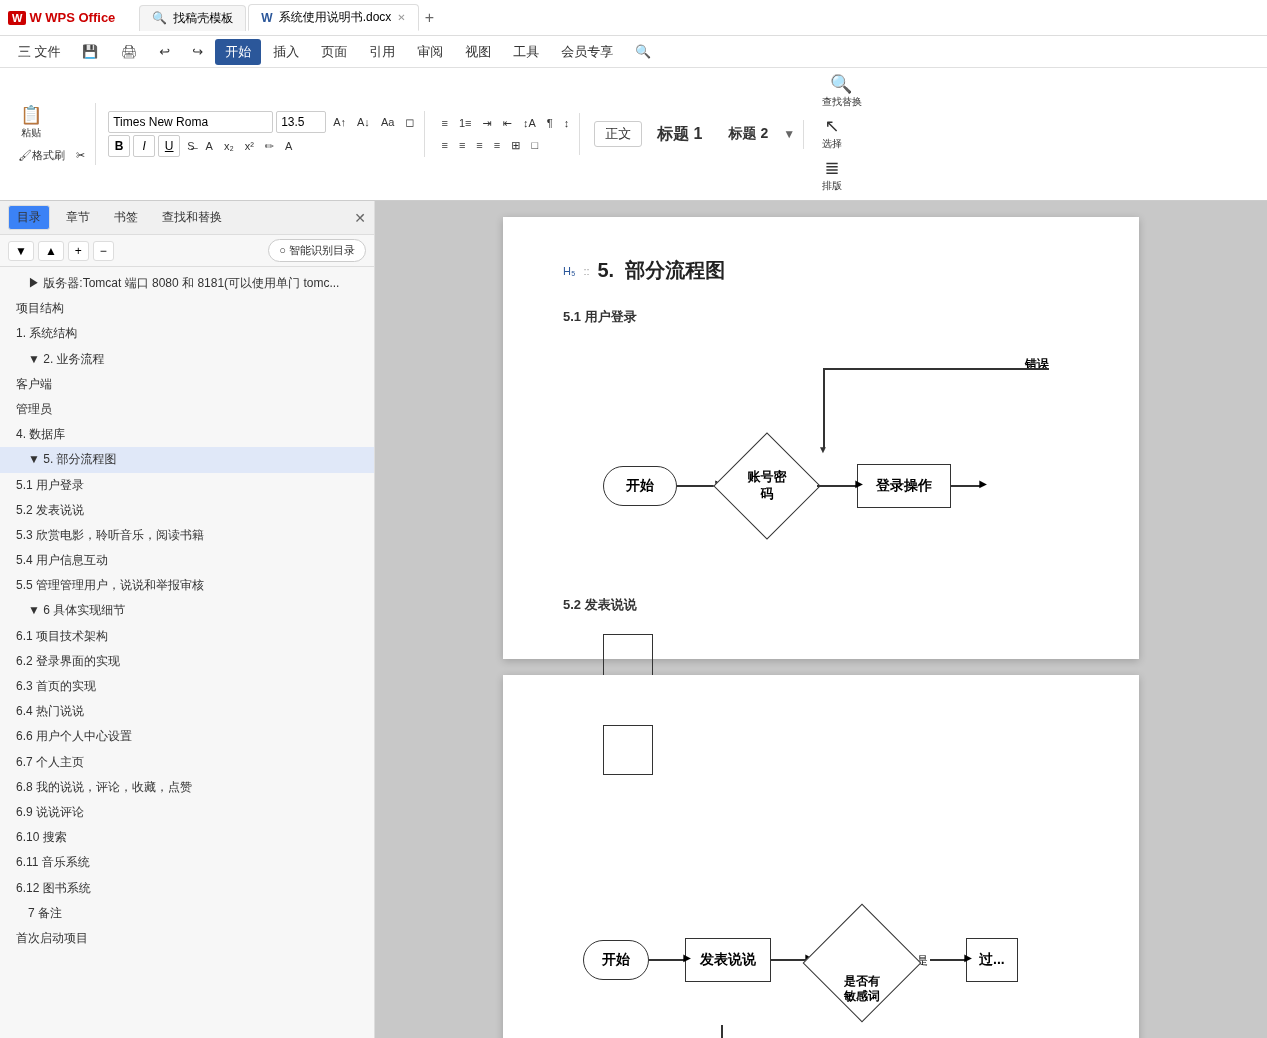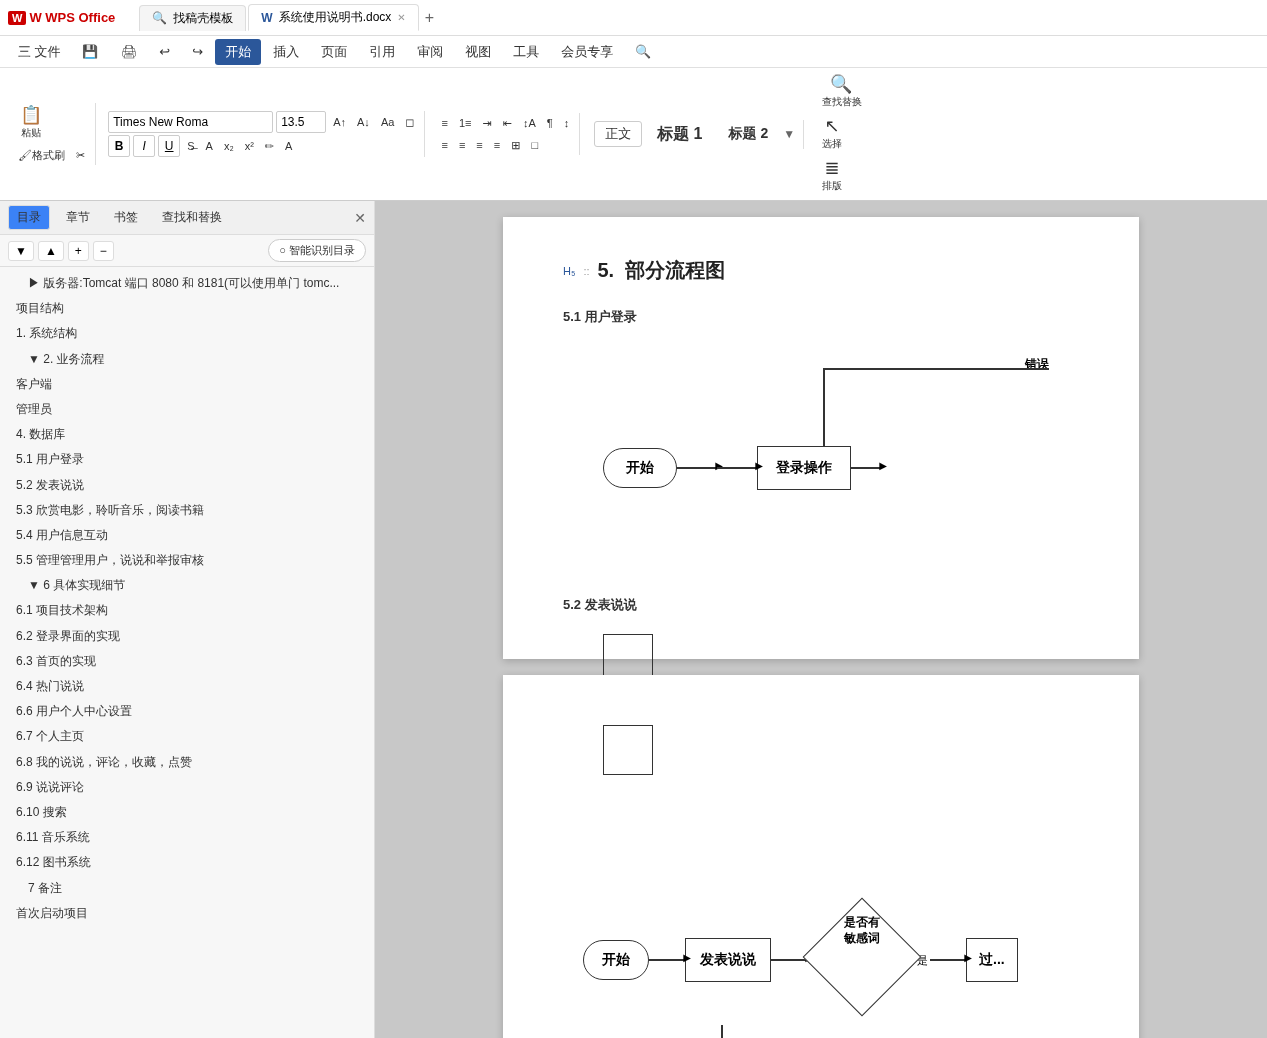--- a/index.html
+++ b/index.html
@@ -441,20 +441,24 @@
       </div>
       <div class="toc-item level3">
         <span>客户端</span>
       </div>
       <div class="toc-item level3">
         <span>管理员</span>
       </div>
       <div class="toc-item level3">
         <span>4. 数据库</span>
       </div>
+      <div class="toc-item level2 active">
+        <span>▼</span>
+        <span>5. 部分流程图</span>
+      </div>
       <div class="toc-item level3">
         <span>5.1 用户登录</span>
       </div>
       <div class="toc-item level3">
         <span>5.2 发表说说</span>
       </div>
       <div class="toc-item level3">
         <span>5.3 欣赏电影，聆听音乐，阅读书籍</span>
       </div>
       <div class="toc-item level3">
@@ -541,20 +545,24 @@
           <div style="border:1.5px solid #333; border-radius:50px; padding:10px 22px; font-size:14px; font-weight:bold; background:white; white-space:nowrap;">
             <span>开始</span>
           </div>
 
           <div style="display:flex;align-items:center;">
             <div style="width:40px;height:1.5px;background:#333;position:relative;">
               <span style="position:absolute;right:-6px;top:-7px;font-size:10px;">▶</span>
             </div>
           </div>
 
+          <div style="width:100px; height:80px; position:relative; display:flex; align-items:center; justify-content:center;">
+            <div style="width:76px;height:76px;border:1.5px solid #333;transform:rotate(45deg);background:white;position:absolute;"></div>
+            <div style="position:relative;z-index:1;font-size:13px;font-weight:bold;text-align:center;line-height:1.3;">账号密<br>码</div>
+          </div>
 
           <div style="display:flex;align-items:center;">
             <div style="width:40px;height:1.5px;background:#333;position:relative;">
               <span style="position:absolute;right:-6px;top:-7px;font-size:10px;">▶</span>
             </div>
           </div>
 
           <div style="border:1.5px solid #333; padding:12px 18px; font-size:14px; font-weight:bold; background:white; white-space:nowrap;">
             <span>登录操作</span>
           </div>
@@ -595,21 +603,21 @@
           <div style="border:1.5px solid #333; padding:12px 14px; font-size:14px; font-weight:bold; background:white; white-space:nowrap;">
             <span>发表说说</span>
           </div>
 
           <div style="display:flex;align-items:center;">
             <div style="width:36px;height:1.5px;background:#333;position:relative;">
               <span style="position:absolute;right:-6px;top:-7px;font-size:10px;">▶</span>
             </div>
           </div>
 
-          <div style="width:110px; height:90px; position:relative; display:flex; align-items:flex-start; justify-content:center;">
+          <div style="width:110px; height:90px; position:relative; display:flex; align-items:flex-end; justify-content:center;">
             <div style="width:84px;height:84px;border:1.5px solid #333;transform:rotate(45deg);background:white;position:absolute;"></div>
             <div style="position:relative;z-index:1;font-size:12px;font-weight:bold;text-align:center;line-height:1.3;">是否有<br>敏感词</div>
           </div>
 
           <div style="display:flex;align-items:center;gap:2px;">
             <span style="font-size:11px;">是</span>
             <div style="width:36px;height:1.5px;background:#333;position:relative;">
               <span style="position:absolute;right:-6px;top:-7px;font-size:10px;">▶</span>
             </div>
           </div>

